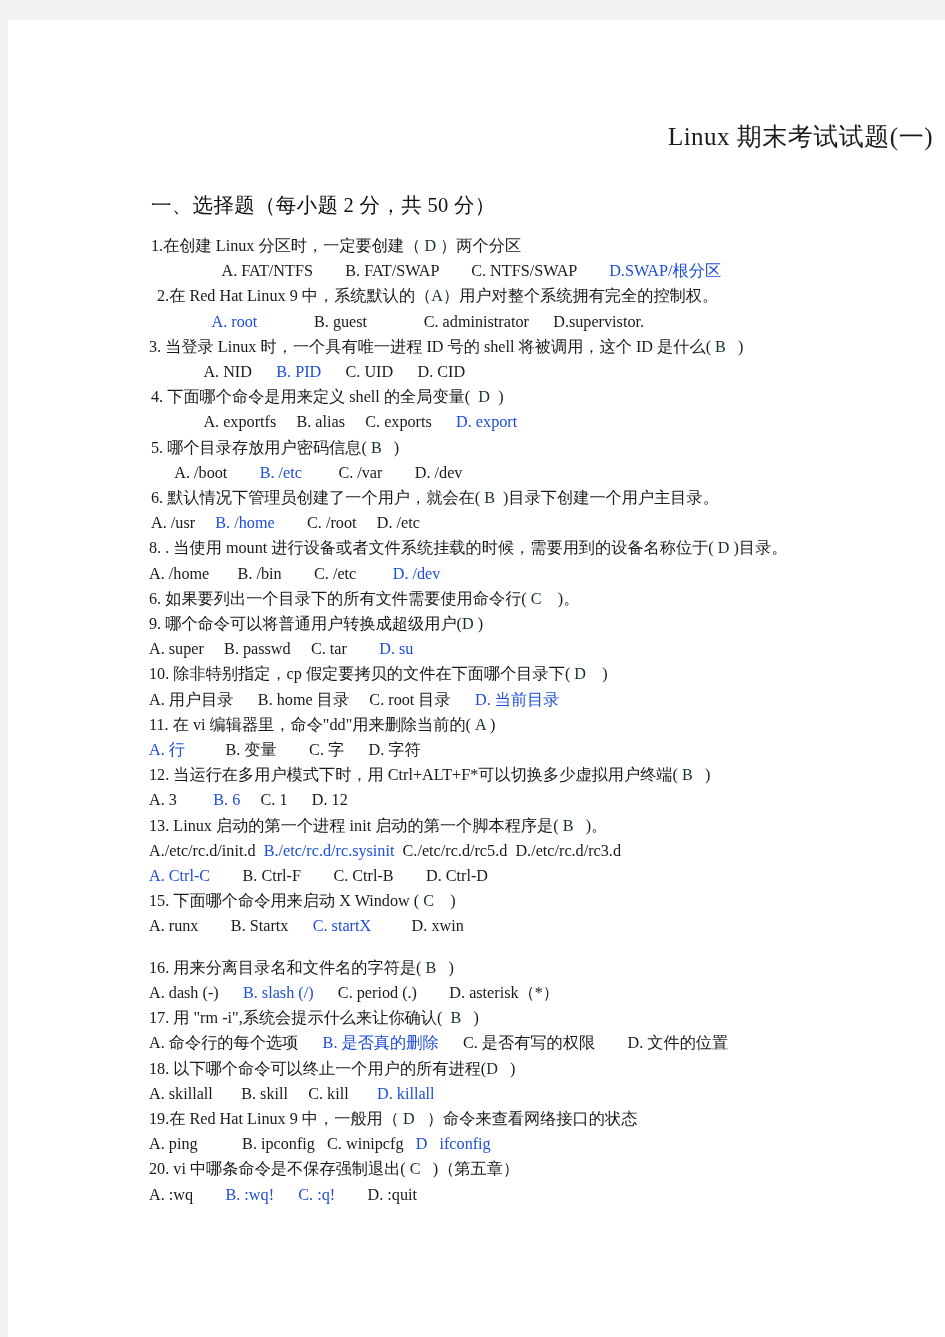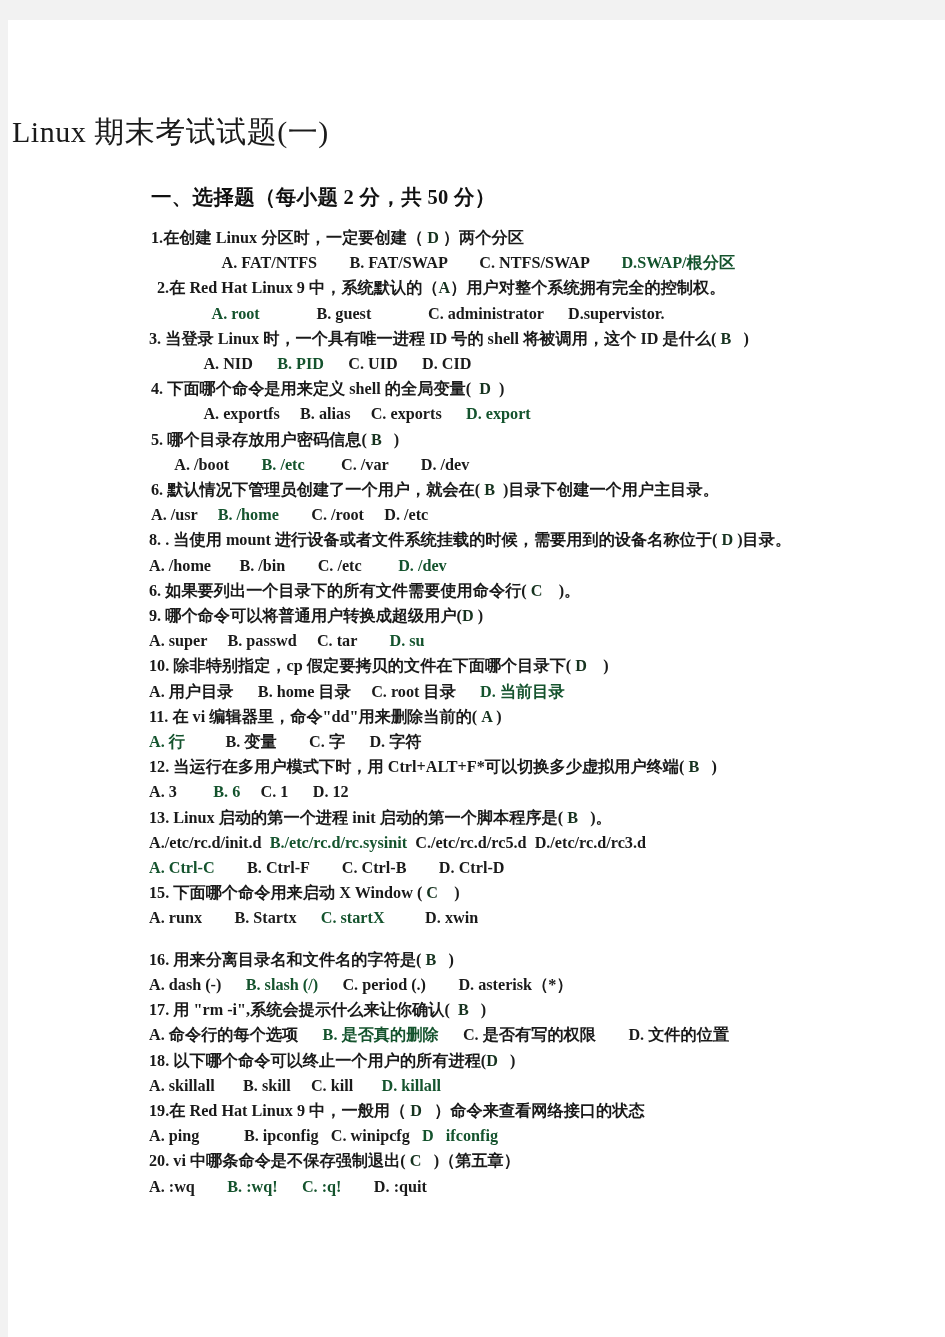--- a/index.html
+++ b/index.html
@@ -19,50 +19,49 @@
     left: 8px;
     top: 20px;
     width: 937px;
     height: 1317px;
     background: #ffffff;
     box-sizing: border-box;
     padding: 0;
     overflow: hidden;
   }
   .doc-title {
-    text-align: left;
-    font-size: 30px;
+    text-align: right;
+    font-size: 25px;
     color: #1a1a1a;
-    margin: 4px;
+    margin: 12px;
     padding-top: 88px;
     font-weight: normal;
     letter-spacing: 0.5px;
   }
   .section-heading {
     font-size: 20.5px;
-    font-weight: bold;
+    font-weight: normal;
     color: #111111;
     margin: 0;
     padding-top: 26px;
     padding-left: 143px;
     letter-spacing: 0.3px;
   }
   .questions {
     padding-top: 15px;
   }
   .qline {
     font-size: 16.2px;
     line-height: 25.2px;
     color: #1a1a1a;
     white-space: pre;
     margin: 0;
-    font-weight: bold;
   }
 
-  .red { color: #14532d; }
+  .red { color: #1d4ed8; }
   .blk { color: #1a1a1a; }
   .dgreen { color: #16331f; }
 </style>
 </head>
 <body>
 
 <div class="page">
 
   <div class="doc-title">Linux  期末考试试题(一)</div>
 

